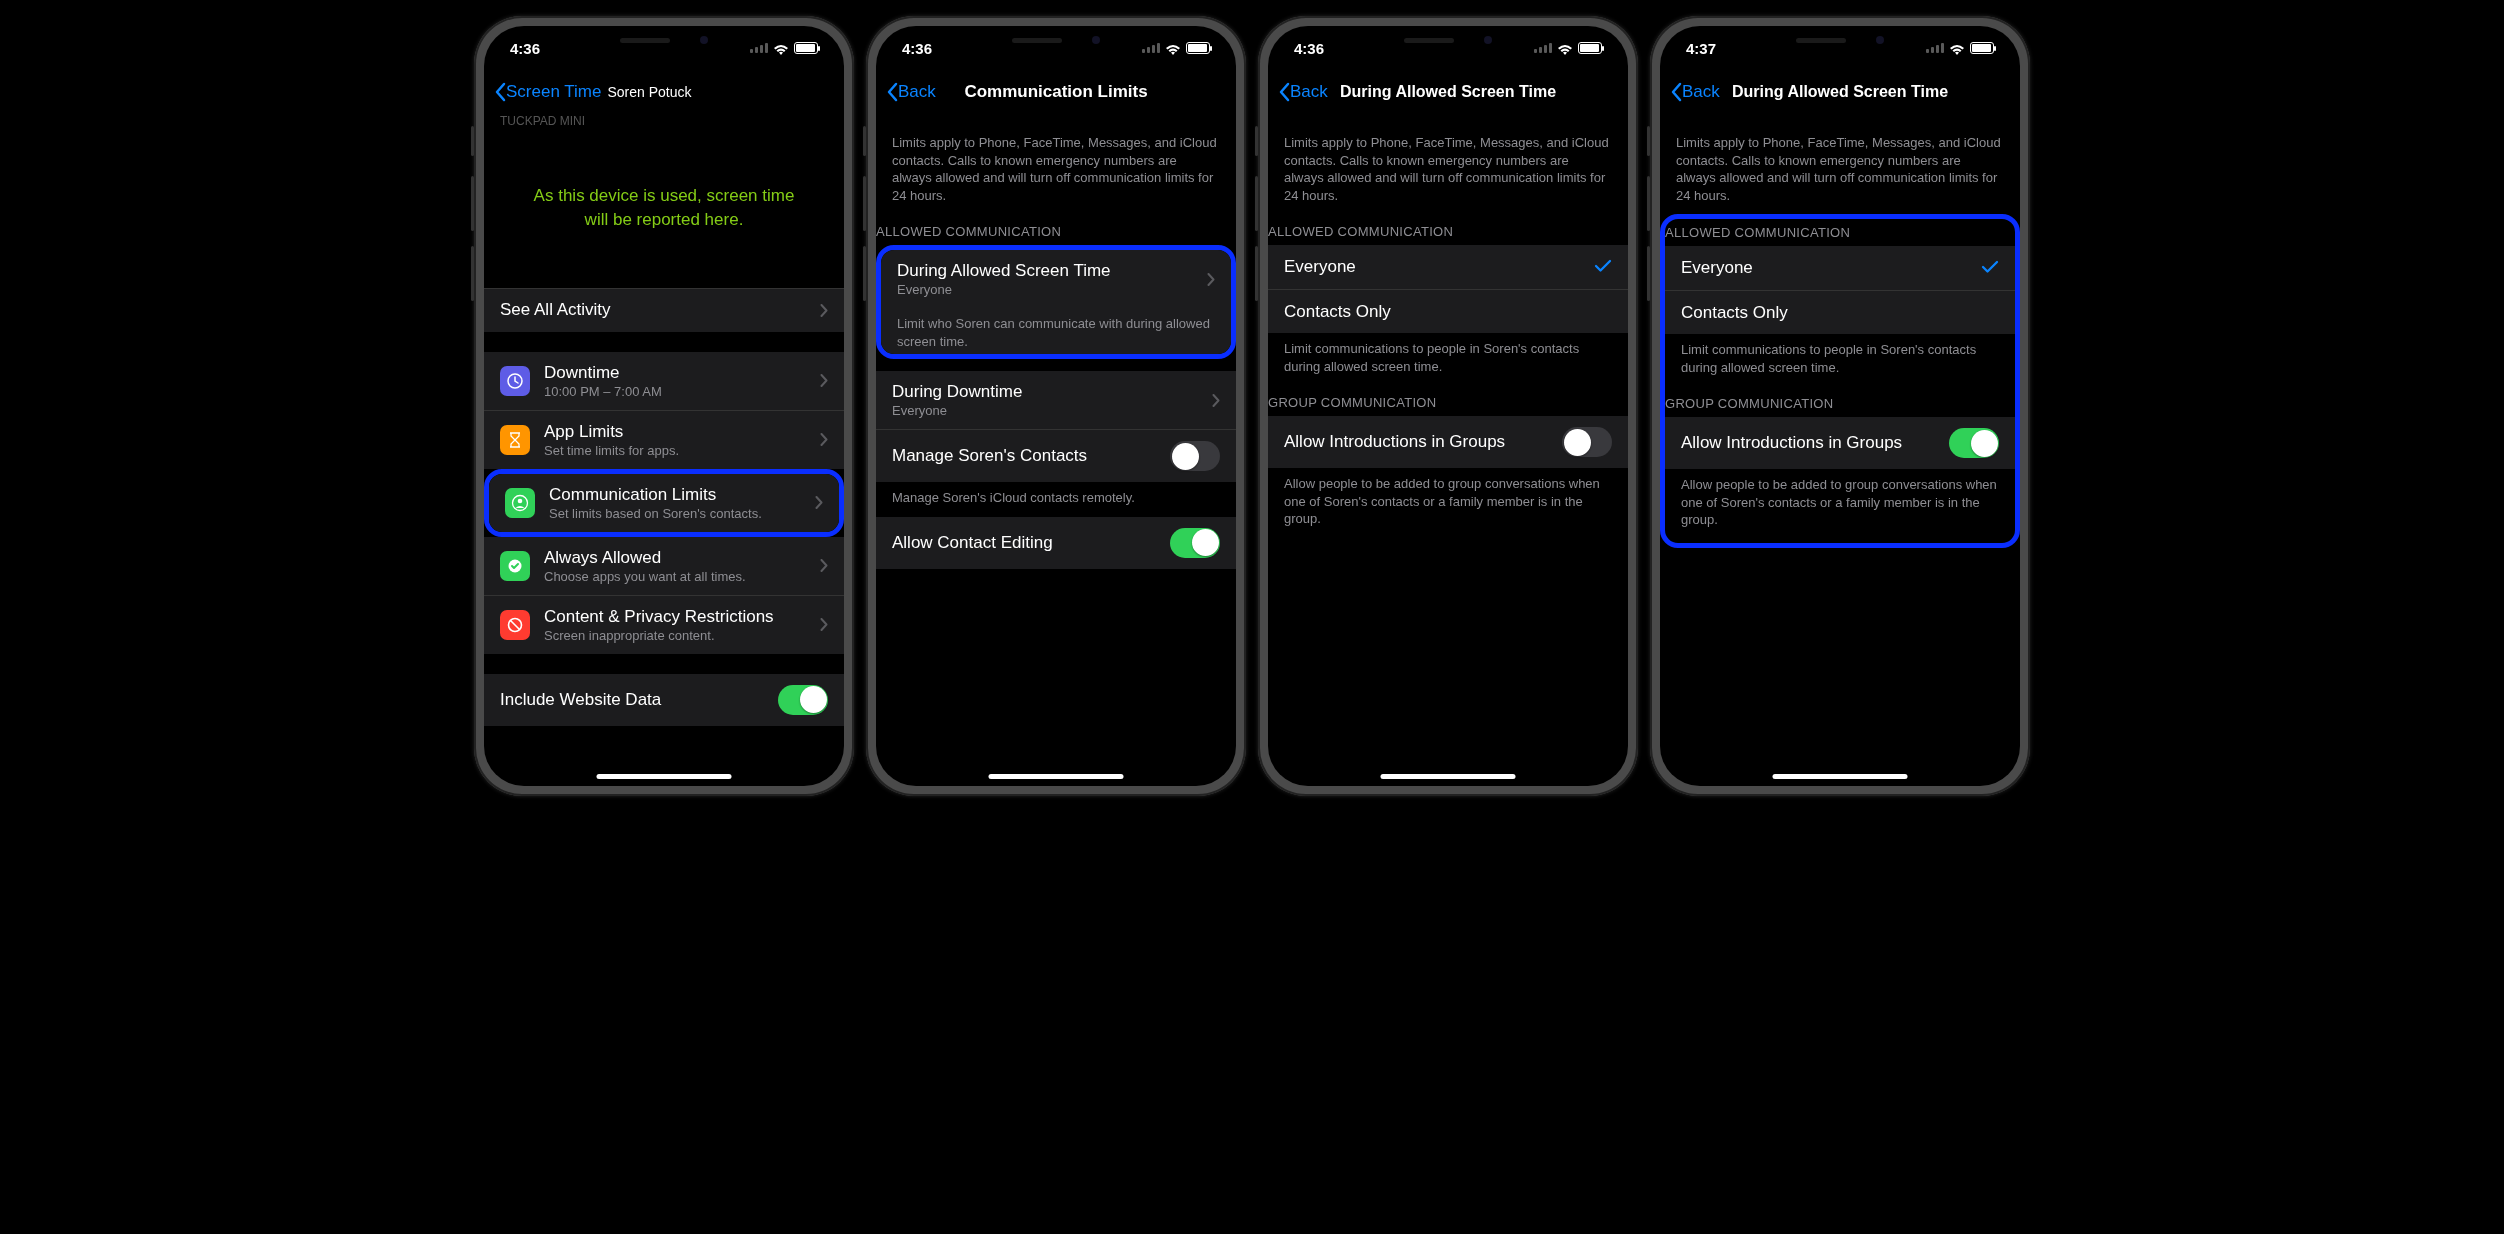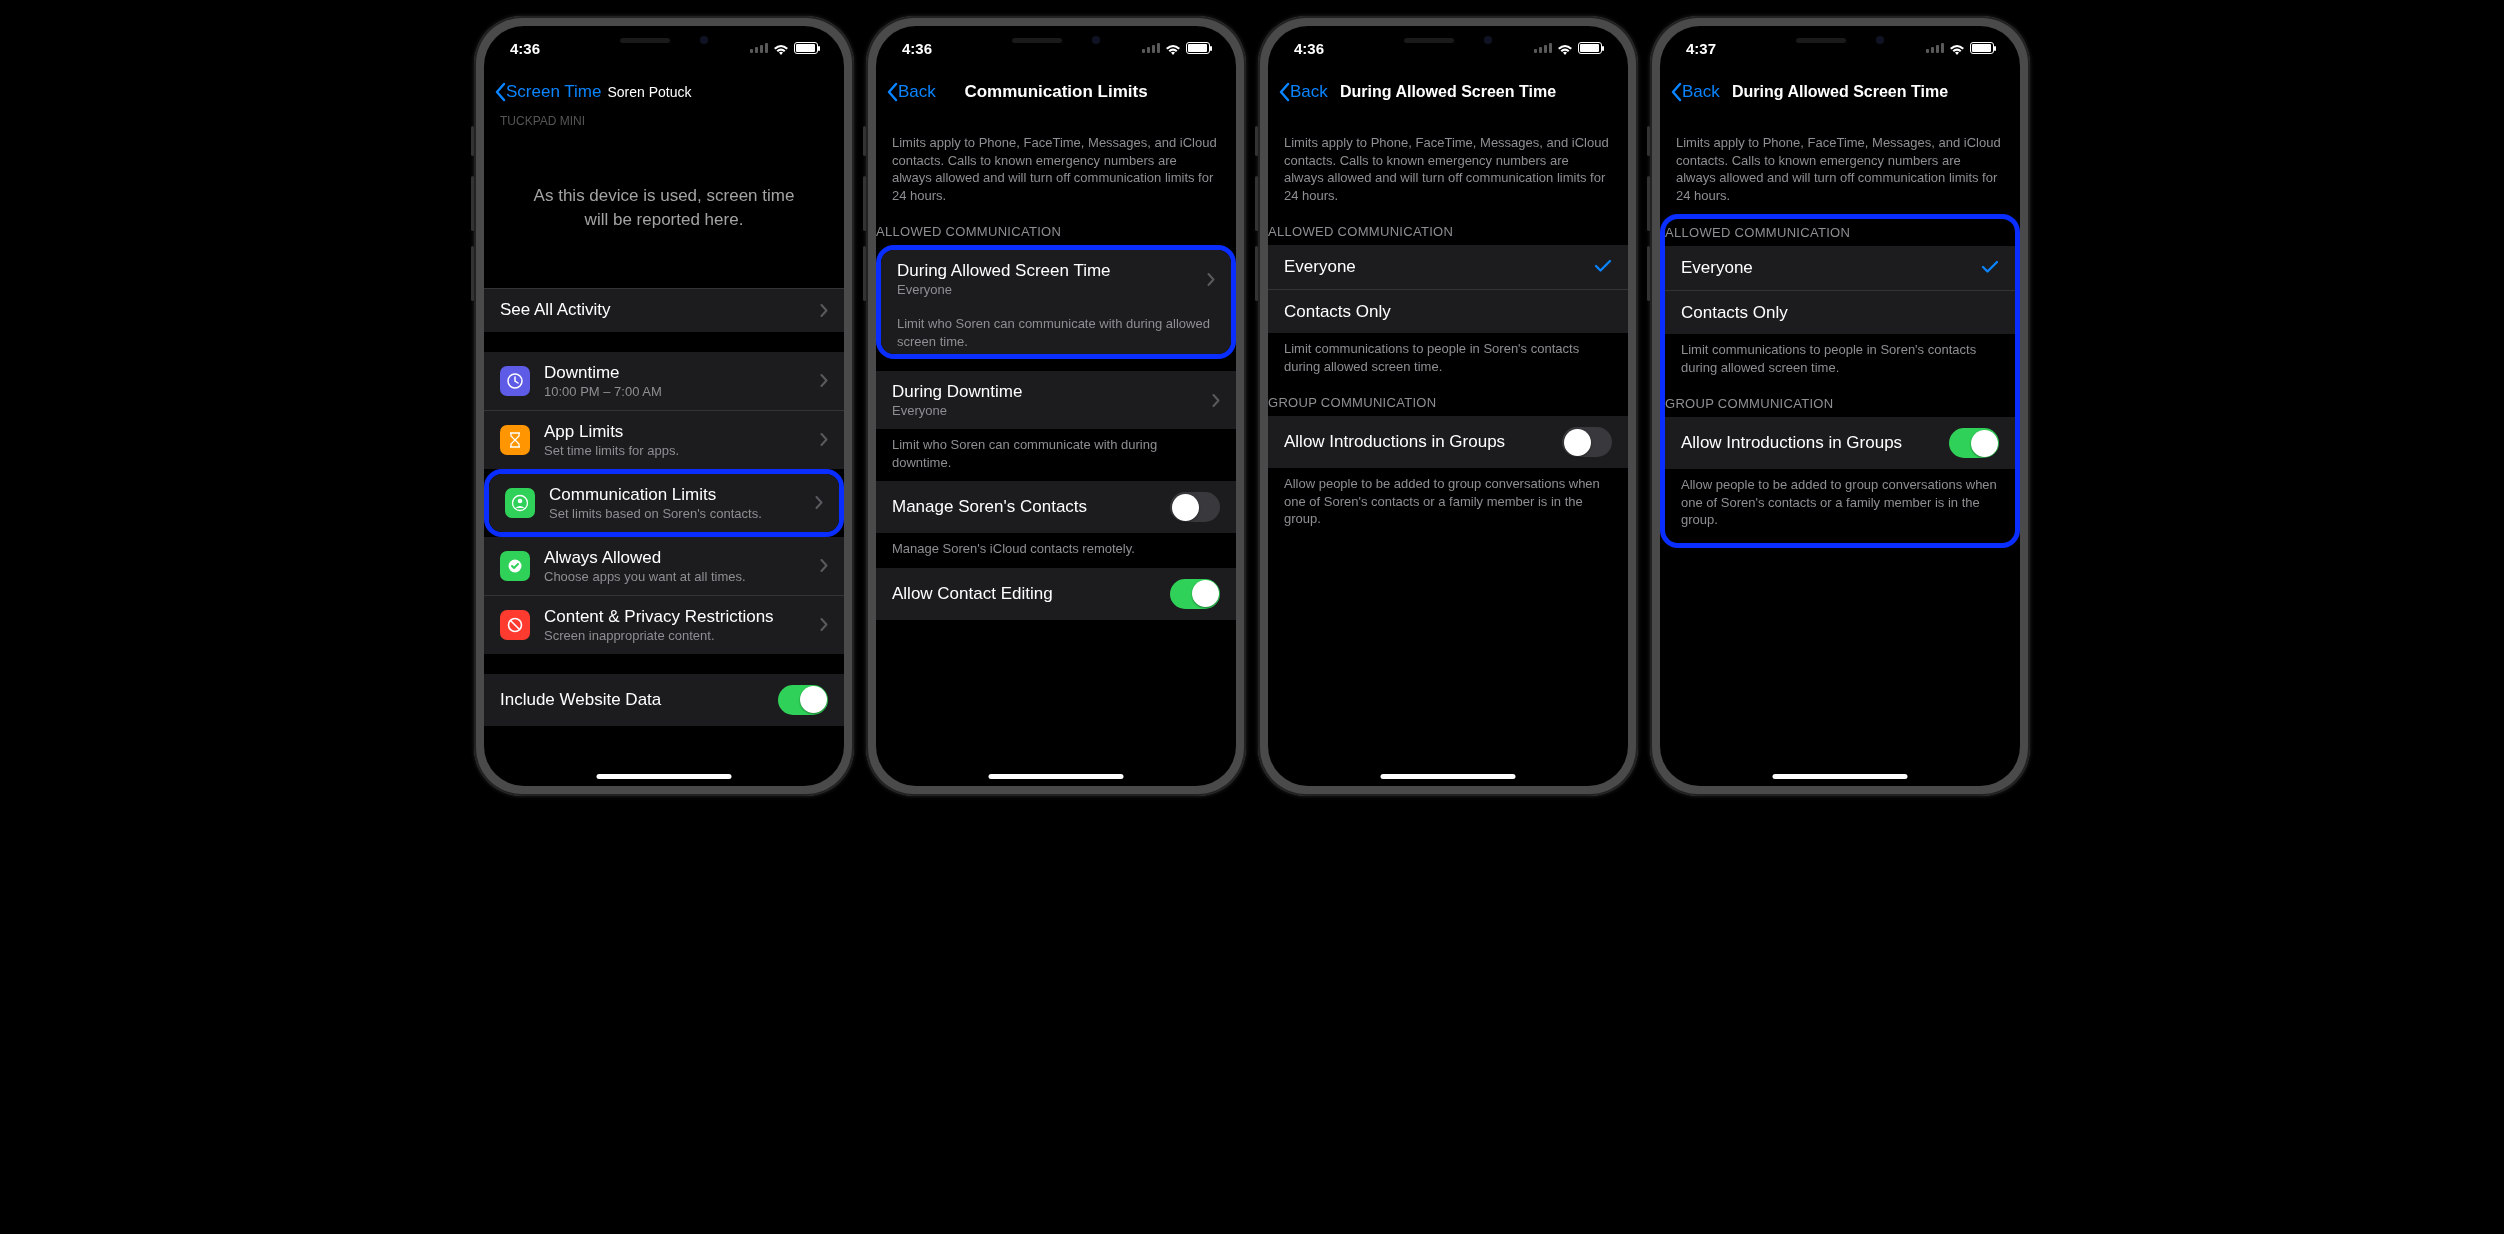--- a/index.html
+++ b/index.html
@@ -86,21 +86,21 @@
 .toggle.off .knob{left:1.5px;}
 
 .check{color:#0a84ff;font-size:18px;}
 .check svg{width:18px;height:14px;}
 
 .highlight{border:5px solid #0a2eff;border-radius:18px;}
 .no-bg{background:transparent;}
 
 .home-ind{position:absolute;bottom:7px;left:50%;transform:translateX(-50%);width:135px;height:5px;background:#fff;border-radius:3px;}
 
-.big-desc{font-size:17px;color:#a3a3a3;text-align:center;padding:50px 30px;line-height:1.4;}
+.big-desc{font-size:17px;color:#84cc16;text-align:center;padding:50px 30px;line-height:1.4;}
 .faded-header{font-size:12px;color:#555;padding:0 16px;}
 .spacer{height:20px;}
 </style>
 </head>
 <body>
 
 <div class="phone">
   <div class="screen">
     <div class="notch">
         <div class="speaker"></div>
@@ -293,21 +293,20 @@
       <div style="height:12px;"></div>
       <div class="cell">
         <div class="body">
             <div class="title">During Downtime</div>
             <div class="sub">Everyone</div>
           </div>
         <svg class="chev-r chev" viewBox="0 0 8 13">
             <path d="M1.5 1 L6.5 6.5 L1.5 12" stroke="#5a5a5e" stroke-width="2" fill="none" stroke-linecap="round" stroke-linejoin="round"></path>
           </svg>
       </div>
-      <div class="section-footer">Limit who Soren can communicate with during downtime.</div>
 
       <div class="cell">
         <div class="body">
             <div class="title">Manage Soren's Contacts</div>
           </div>
         <div class="toggle off">
             <div class="knob"></div>
           </div>
       </div>
       <div class="section-footer">Manage Soren's iCloud contacts remotely.</div>

